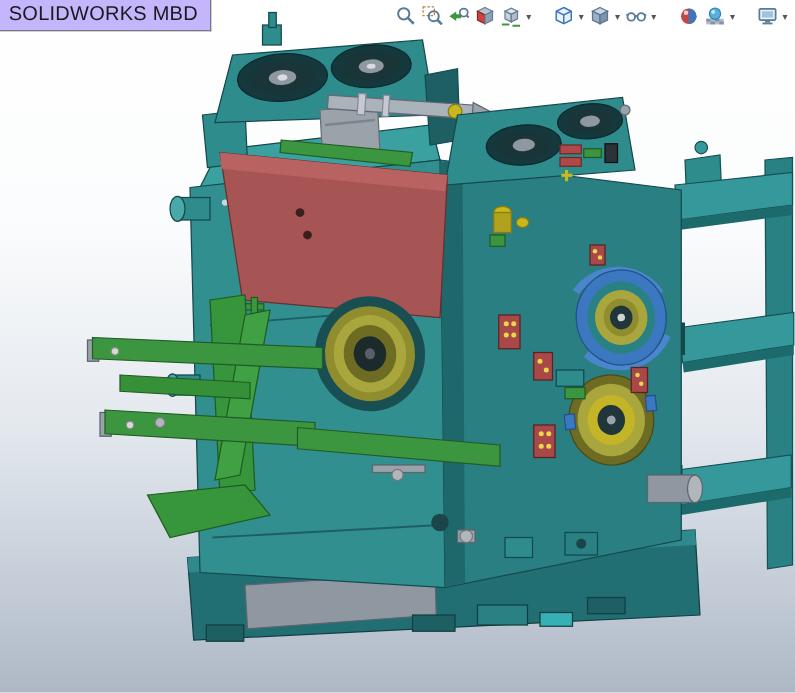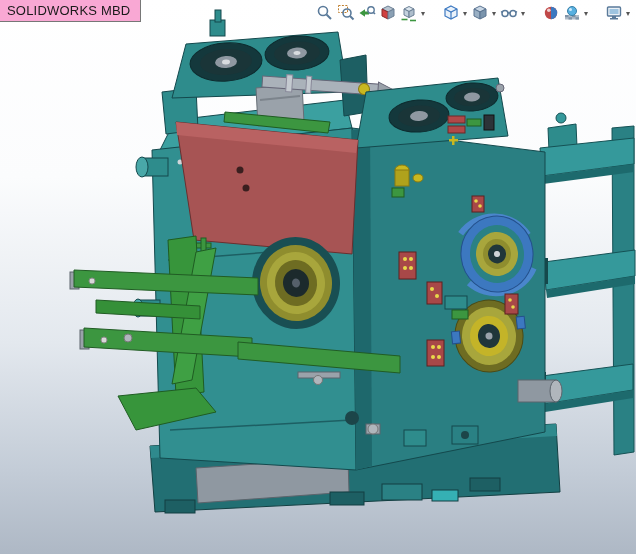--- a/index.html
+++ b/index.html
@@ -8,23 +8,23 @@
     font-family:"Liberation Sans", sans-serif;
     background:#fff;
   }
   .viewport{
     position:absolute;inset:0;
     background:linear-gradient(180deg,#ffffff 0%,#fbfcfd 32%,#e3e8ee 62%,#c3ccd7 85%,#aeb8c5 100%);
   }
   .viewport svg{position:absolute;left:0;top:0;}
   .mbd-badge{
     position:absolute;left:0;top:0;z-index:5;
-    background:#f9a8d4;color:#1a1a1a;
+    background:#c4b5fd;color:#1a1a1a;
     border-right:1px solid #777;border-bottom:1px solid #777;
-    padding:3px 10px 3px 7px;font-size:13px;letter-spacing:.2px;
+    padding:3px 10px 3px 7px;font-size:16px;letter-spacing:.2px;
   }
   .toolbar{
     position:absolute;top:1px;right:4px;z-index:5;
     display:flex;align-items:center;height:24px;
   }
   .tool{
     width:21px;height:21px;display:flex;align-items:center;justify-content:center;
     border-radius:2px;cursor:default;
   }
   .tool svg{display:block;}

